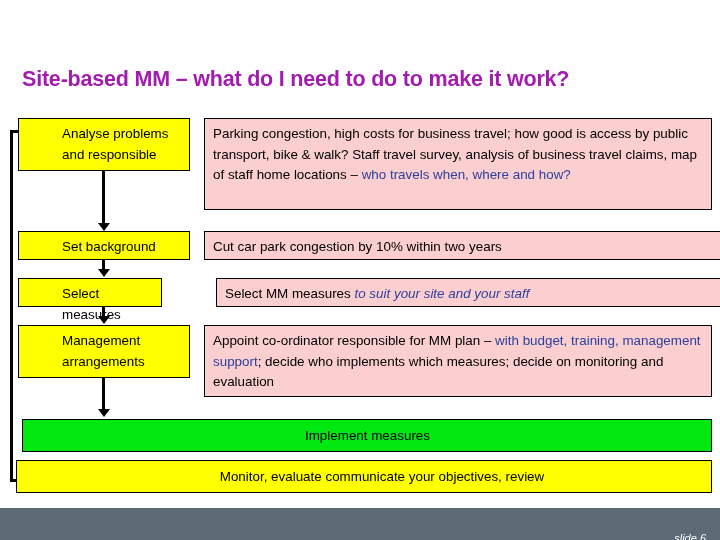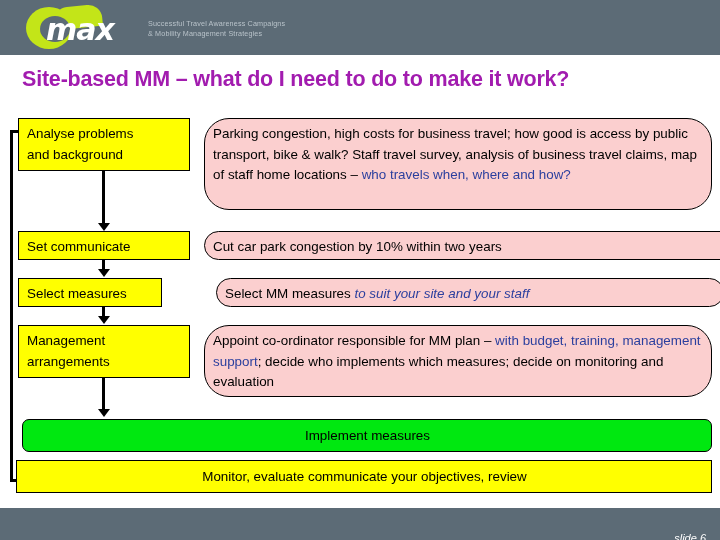--- a/index.html
+++ b/index.html
@@ -92,23 +92,23 @@
 
   
   .box {
     position: absolute;
     border: 1.5px solid #000000;
     box-sizing: border-box;
     font-size: 13.4px;
     line-height: 20.5px;
     color: #000000;
   }
-  .box-yellow { background: #ffff00; }
-  .box-pink   { background: #fbcfcf; border-radius: 25px; }
-  .box-green  { background: #00e810; border-radius: 7px; }
+  .box-yellow { background: #ffff00; padding-left: 35px; }
+  .box-pink   { background: #fbcfcf; }
+  .box-green  { background: #00e810; }
   .box-inner {
     padding: 5px 7px 5px 8px;
   }
   .box-center .box-inner {
     text-align: center;
     padding-top: 6px;
   }
   .blue { color: #2b3f9e; }
   .blue-italic { color: #2b3f9e; font-style: italic; }
 
@@ -179,57 +179,45 @@
     font-size: 11px;
     font-style: italic;
     margin-top: 16px;
   }
 </style>
 </head>
 <body>
 
 <div id="slide">
 
-  <div class="header-band">
-    <div class="logo-wrap">
-      <div class="logo-swoosh"></div>
-      <div class="logo-swoosh-tail"></div>
-      <div class="logo-swoosh-cut"></div>
-      <div class="logo-word">max</div>
-    </div>
-    <div class="logo-tagline">
-      <div>Successful Travel Awareness Campaigns</div>
-      <div>&amp; Mobility Management Strategies</div>
-    </div>
-  </div>
 
   <div class="slide-title">Site-based MM – what do I need to do to make it work?</div>
 
   <div class="loop-vert"></div>
   <div class="loop-bottom"></div>
   <div class="loop-top"></div>
   <div class="loop-arrowhead"></div>
 
   <div class="box box-yellow" style="left:18px; top:118px; width:172px; height:53px;">
     <div class="box-inner">
       <div>Analyse problems</div>
-      <div>and background</div>
+      <div>and responsible</div>
     </div>
   </div>
   <div class="box box-pink" style="left:204px; top:118px; width:508px; height:92px;">
     <div class="box-inner">
       <span>Parking congestion, high costs for business travel; how good is access by public transport, bike &amp; walk? Staff travel survey, analysis of business travel claims, map of staff home locations – </span><span class="blue">who travels when, where and how?</span>
     </div>
   </div>
   <div class="conn" style="top:171px; height:54px;"></div>
   <div class="arrowhead" style="top:223px;"></div>
 
   <div class="box box-yellow" style="left:18px; top:231px; width:172px; height:29px;">
     <div class="box-inner">
-      <div>Set communicate</div>
+      <div>Set background</div>
     </div>
   </div>
   <div class="box box-pink" style="left:204px; top:231px; width:536px; height:29px;">
     <div class="box-inner">
       <span>Cut car park congestion by 10% within two years</span>
     </div>
   </div>
   <div class="conn" style="top:260px; height:10px;"></div>
   <div class="arrowhead" style="top:269px;"></div>
 

